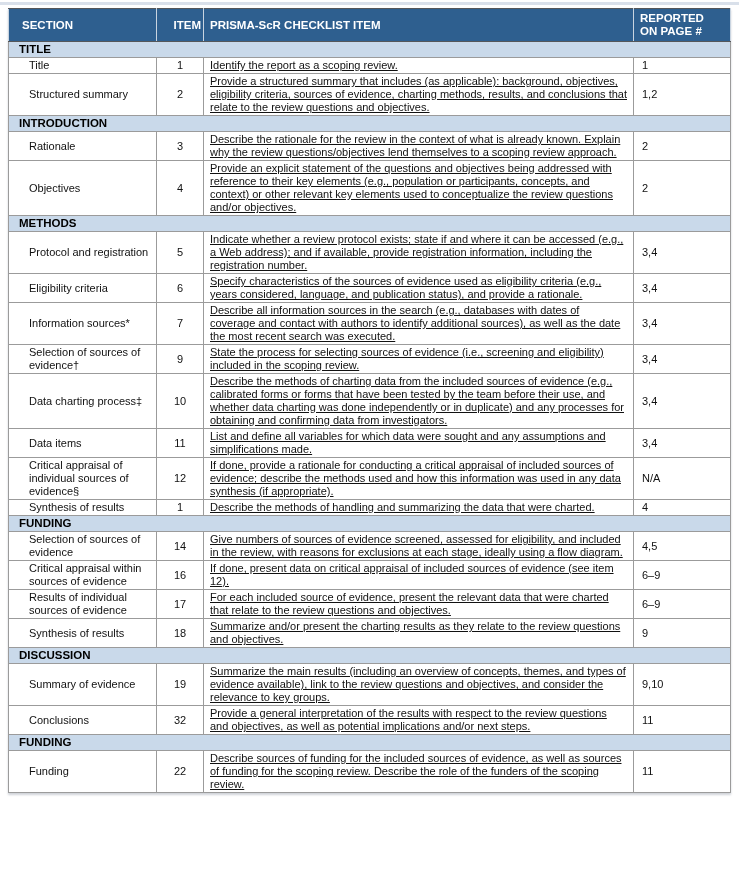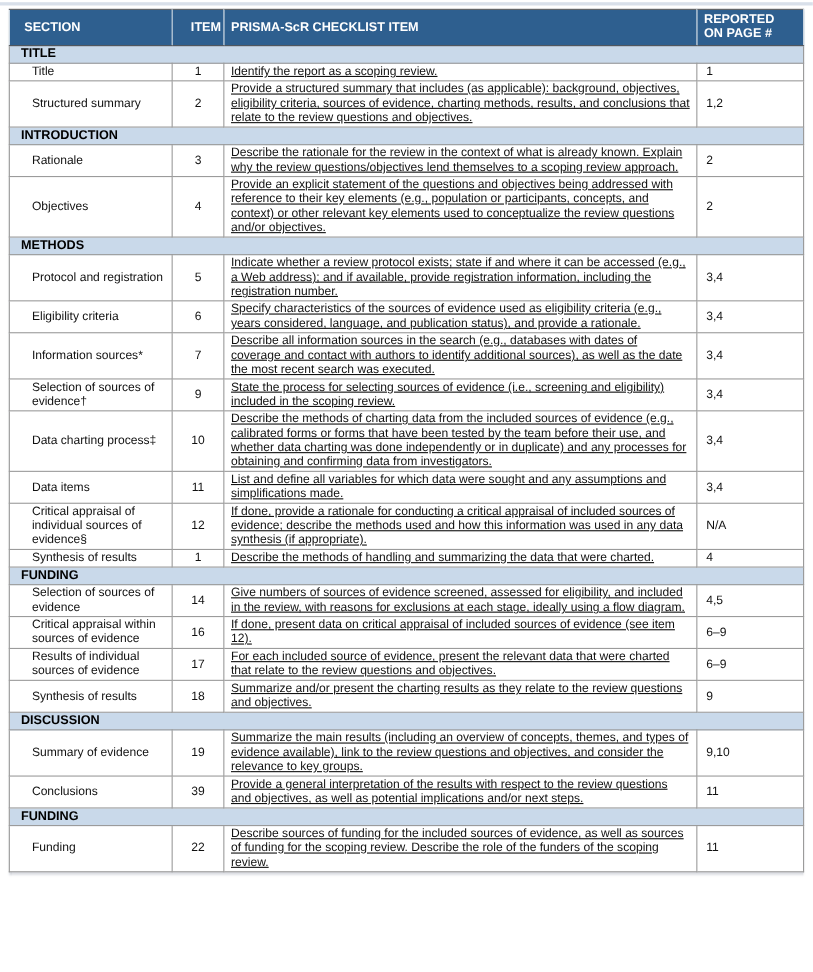--- a/index.html
+++ b/index.html
@@ -220,21 +220,21 @@
           <td colspan="4">DISCUSSION</td>
         </tr>
         <tr>
           <td class="cell-label">Summary of evidence</td>
           <td class="cell-item">19</td>
           <td class="cell-desc">Summarize the main results (including an overview of concepts, themes, and types of evidence available), link to the review questions and objectives, and consider the relevance to key groups.</td>
           <td class="cell-page">9,10</td>
         </tr>
         <tr>
           <td class="cell-label">Conclusions</td>
-          <td class="cell-item">39</td>
+          <td class="cell-item">32</td>
           <td class="cell-desc">Provide a general interpretation of the results with respect to the review questions and objectives, as well as potential implications and/or next steps.</td>
           <td class="cell-page">11</td>
         </tr>
         <tr class="section-row">
           <td colspan="4">FUNDING</td>
         </tr>
         <tr>
           <td class="cell-label">Funding</td>
           <td class="cell-item">22</td>
           <td class="cell-desc">Describe sources of funding for the included sources of evidence, as well as sources of funding for the scoping review. Describe the role of the funders of the scoping review.</td>

